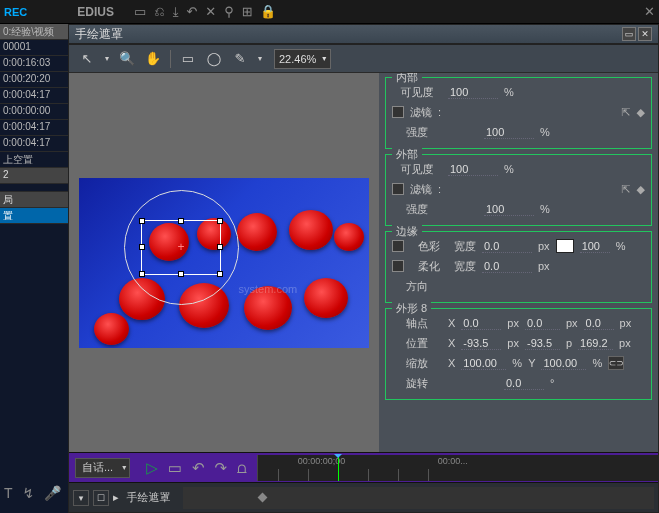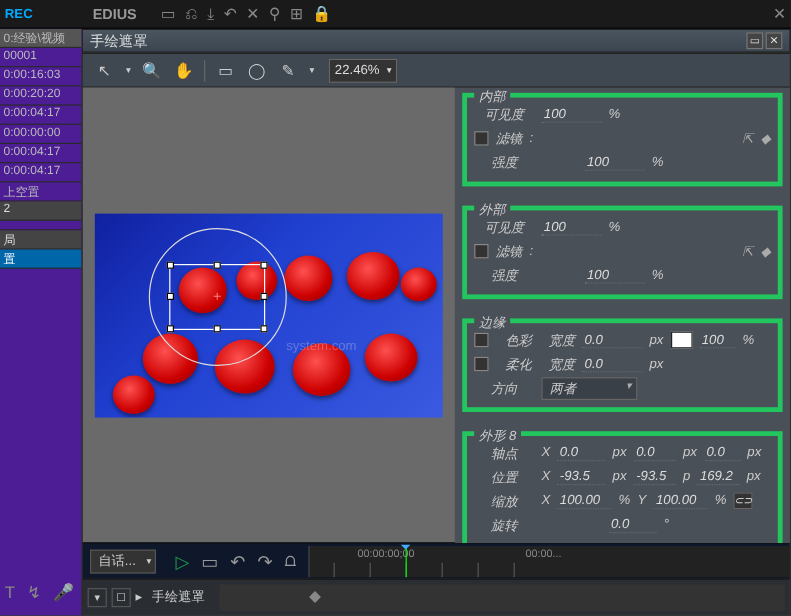--- a/index.html
+++ b/index.html
@@ -9,21 +9,21 @@
 .rec-label { color: #00aaff; font-weight: bold; font-size: 11px; }
 .app-title { color: #999; font-weight: bold; font-size: 12px; margin-left: 40px; }
 .app-icons { display: flex; gap: 8px; margin-left: 10px; }
 .app-icons span { color: #888; font-size: 13px; cursor: pointer; }
 .app-close { margin-left: auto; color: #888; font-size: 13px; cursor: pointer; }
 
 .panel-titlebar { position: absolute; top: 24px; left: 68px; right: 0; height: 20px; background: linear-gradient(#4a5560, #3a4550); display: flex; align-items: center; padding: 0 6px; color: #ddd; border: 1px solid #222; }
 .panel-titlebar .title { flex: 1; font-size: 12px; }
 .win-btn { width: 14px; height: 14px; border: 1px solid #777; margin-left: 2px; display: flex; align-items: center; justify-content: center; font-size: 9px; cursor: pointer; background: #444; }
 
-.left-col { position: absolute; left: 0; top: 24px; width: 68px; bottom: 0; background: #4c1d95; overflow: hidden; }
+.left-col { position: absolute; left: 0; top: 24px; width: 68px; bottom: 0; background: #0f172a; overflow: hidden; }
 .left-col .row { height: 16px; padding: 1px 3px; font-size: 10px; color: #bbb; white-space: nowrap; overflow: hidden; border-bottom: 1px solid #2a2a2a; }
 .left-col .hl { background: #555; }
 .left-col .blue { background: #0066aa; color: #fff; }
 .left-col .hdr { background: #444; color: #ddd; }
 .bottom-left-icons { position: absolute; bottom: 12px; left: 4px; display: flex; gap: 10px; color: #888; font-size: 14px; }
 
 .panel-body { position: absolute; top: 44px; left: 68px; right: 0; bottom: 0; background: #4a5058; border: 1px solid #222; }
 
 .toolbar { height: 28px; background: #3f4750; display: flex; align-items: center; padding: 0 6px; gap: 2px; border-bottom: 1px solid #2a2a2a; }
 .tool-btn { width: 24px; height: 22px; display: flex; align-items: center; justify-content: center; border: 1px solid transparent; cursor: pointer; font-size: 13px; color: #ccc; }
@@ -36,34 +36,34 @@
 .preview-img { width: 290px; height: 170px; background: linear-gradient(135deg, #1020a0 0%, #2040d0 40%, #3a5ae0 100%); position: relative; overflow: hidden; }
 .lantern { position: absolute; border-radius: 50%; background: radial-gradient(circle at 40% 35%, #ff5050, #cc0000 60%, #880000); box-shadow: 0 2px 4px rgba(0,0,0,0.5); }
 .wm { position: absolute; top: 50%; left: 50%; transform: translate(-50%,-50%); font-size: 40px; color: rgba(255,255,255,0.2); font-style: italic; pointer-events: none; font-weight: bold; }
 .wm2 { position: absolute; top: 62%; left: 55%; font-size: 11px; color: rgba(255,255,255,0.25); pointer-events: none; }
 .mask-circle { position: absolute; left: 45px; top: 12px; width: 115px; height: 115px; border: 1px solid #ddd; border-radius: 50%; }
 .mask-bbox { position: absolute; left: 62px; top: 42px; width: 80px; height: 55px; border: 1px solid #fff; }
 .handle { position: absolute; width: 6px; height: 6px; background: #fff; border: 1px solid #000; }
 .cross { position: absolute; left: 50%; top: 50%; color: #ff8080; font-size: 12px; transform: translate(-50%,-50%); }
 
 .props { flex: 1; background: #4a5058; overflow-y: auto; padding: 4px 6px; }
-.sect { border: 4px solid #22c55e; margin-bottom: 16px; padding: 4px 6px 6px; position: relative; font-style: italic; }
+.sect { border: 1px solid #22c55e; margin-bottom: 5px; padding: 4px 6px 6px; position: relative; }
 .sect-title { position: absolute; top: -8px; left: 6px; background: #4a5058; padding: 0 4px; font-size: 11px; color: #ccc; }
 .prow { display: flex; align-items: center; height: 20px; font-size: 11px; color: #ccc; gap: 6px; }
 .prow .lbl { width: 50px; text-align: center; }
 .prow .lbl2 { width: 30px; text-align: right; }
 .val { color: #ddd; min-width: 50px; text-align: left; border-bottom: 1px dotted #667; padding: 0 2px; }
 .cb { width: 12px; height: 12px; border: 1px solid #888; background: #333; display: inline-block; }
 .small-ic { margin-left: auto; display: flex; gap: 6px; color: #aaa; cursor: pointer; }
 .swatch { width: 18px; height: 14px; background: #fff; border: 1px solid #222; }
 .dd { border: 1px solid #666; background: #3a4048; padding: 1px 18px 1px 6px; position: relative; min-width: 80px; }
 .dd::after { content: "▾"; position: absolute; right: 4px; top: 1px; font-size: 9px; color: #aaa; }
 .link-ic { width: 16px; height: 14px; border: 1px solid #666; background: #333; display: flex; align-items: center; justify-content: center; font-size: 9px; }
 
-.bottom-bar { position: absolute; bottom: 30px; left: 0; right: 0; height: 30px; background: #0f172a; display: flex; align-items: center; border-top: 1px solid #111; }
+.bottom-bar { position: absolute; bottom: 30px; left: 0; right: 0; height: 30px; background: #4c1d95; display: flex; align-items: center; border-top: 1px solid #111; }
 .bb-dd { border: 1px solid #555; background: #333; padding: 2px 16px 2px 6px; position: relative; margin: 0 6px; font-size: 11px; height: 20px; display: flex; align-items: center; }
 .bb-dd::after { content: "▾"; position: absolute; right: 3px; font-size: 8px; }
 .play-grp { display: flex; gap: 10px; padding: 0 10px; align-items: center; }
 .play-grp span { color: #1a9a4a; font-size: 15px; cursor: pointer; }
 .play-grp span.g { color: #999; }
 .ruler { flex: 1; height: 26px; background: #222; position: relative; border-left: 1px solid #444; color: #888; font-size: 9px; padding-top: 2px; }
 .ruler .tick { position: absolute; top: 14px; bottom: 0; border-left: 1px solid #555; }
 .ruler .lab { position: absolute; top: 1px; }
 .playhead { position: absolute; left: 80px; top: 0; bottom: 0; width: 1px; background: #0f0; }
 .playhead::before { content: ""; position: absolute; top: -1px; left: -4px; border: 4px solid transparent; border-top-color: #4af; }
@@ -229,21 +229,20 @@
         </div>
         <div class="prow">
           <span class="cb"></span>
           <span class="lbl2">柔化</span>
           <span class="lbl2">宽度</span>
           <span class="val">0.0</span>
           <span>px</span>
         </div>
         <div class="prow">
           <span class="lbl">方向</span>
-          <span class="dd">两者</span>
         </div>
       </div>
 
       <div class="sect">
         <span class="sect-title">外形 8</span>
         <div class="prow">
           <span class="lbl">轴点</span>
           <span>X</span>
           <span class="val" style="min-width:40px">0.0</span>
           <span>px</span>

